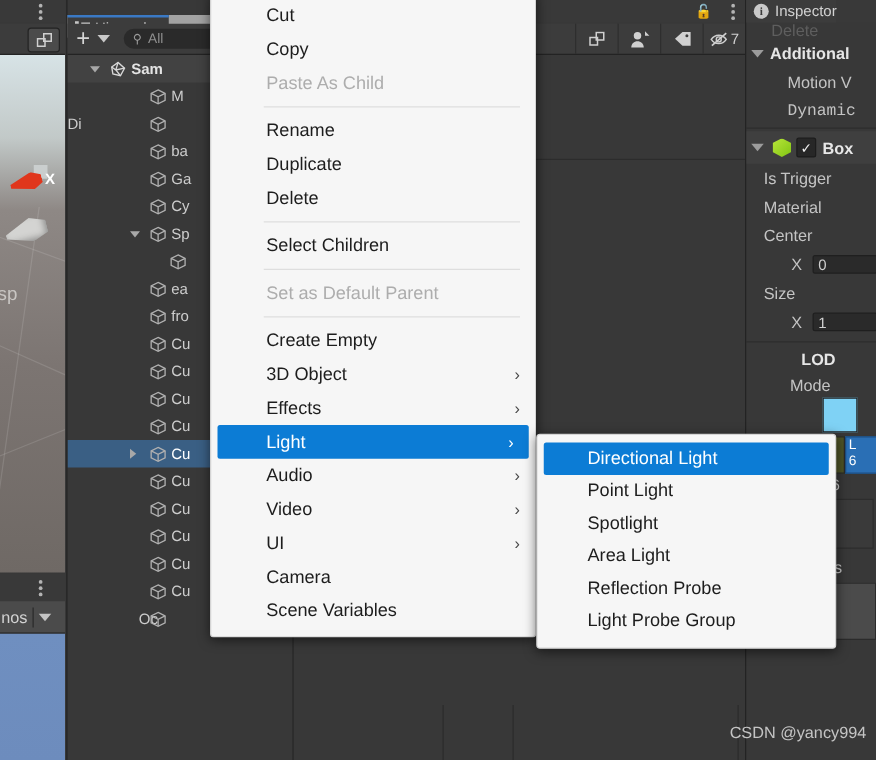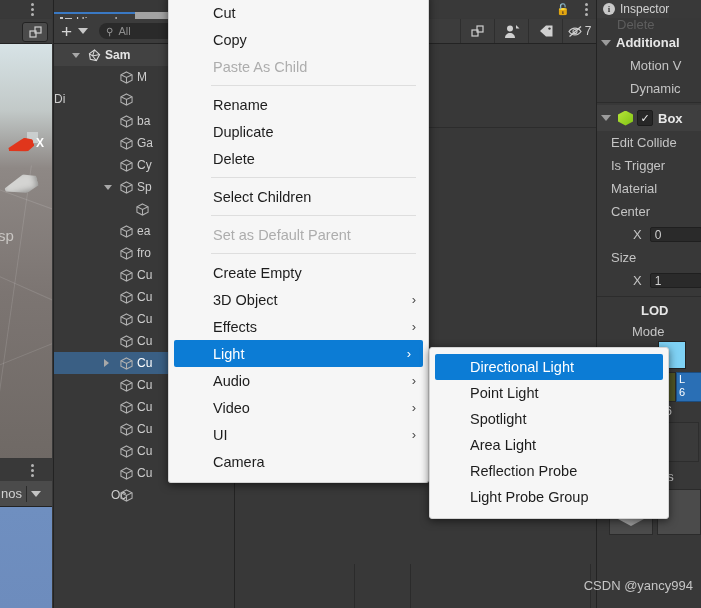--- a/index.html
+++ b/index.html
@@ -413,32 +413,31 @@
     <div class="insp-body">
 
       <div class="irow dim" style="height:13px;font-size:13px;padding-left:20px;overflow:hidden;color:#5e5e5e;">Delete</div>
 
       <div class="irow hdr" style="padding-left:4px;">
         <span style="width:0;height:0;border-left:5px solid transparent;border-right:5px solid transparent;border-top:6px solid #9c9c9c;margin-right:5px;"></span>
         <span>Additional</span>
       </div>
 
       <div class="irow" style="padding-left:33px;">Motion V</div>
-      <div class="irow" style="padding-left:33px;">Dynamic</div>
+      <div class="irow" style="padding-left:33px;font-family:Liberation Mono, monospace;">Dynamic</div>
 
       <div class="isep"></div>
 
       <div class="irow comp-band" style="padding-left:4px;height:26px;">
         <span style="width:0;height:0;border-left:5px solid transparent;border-right:5px solid transparent;border-top:6px solid #9c9c9c;margin-right:4px;"></span>
         <span class="greencube"></span>
         <span class="chk">✓</span>
         <span style="margin-left:5px;color:#e8e8e8;font-weight:bold;font-size:13px;">Box</span>
       </div>
 
-      <div class="irow" style="padding-left:14px;">Edit Collide</div>
       <div class="irow" style="padding-left:14px;">Is Trigger</div>
       <div class="irow" style="padding-left:14px;">Material</div>
       <div class="irow" style="padding-left:14px;">Center</div>
       <div class="irow" style="padding-left:36px;">
         <span>X</span>
         <span class="numfield" style="margin-left:8px;width:55px;">0</span>
       </div>
       <div class="irow" style="padding-left:14px;">Size</div>
       <div class="irow" style="padding-left:36px;">
         <span>X</span>
@@ -533,20 +532,23 @@
         <span>Video</span>
         <span class="arrow">›</span>
       </div>
       <div class="mi">
         <span>UI</span>
         <span class="arrow">›</span>
       </div>
       <div class="mi">
         <span>Camera</span>
       </div>
+      <div class="mi">
+        <span>Scene Variables</span>
+      </div>
     </div>
 
   <div class="submenu" id="light-submenu">
       <div class="smi hl">
         <span>Directional Light</span>
       </div>
       <div class="smi">
         <span>Point Light</span>
       </div>
       <div class="smi">

